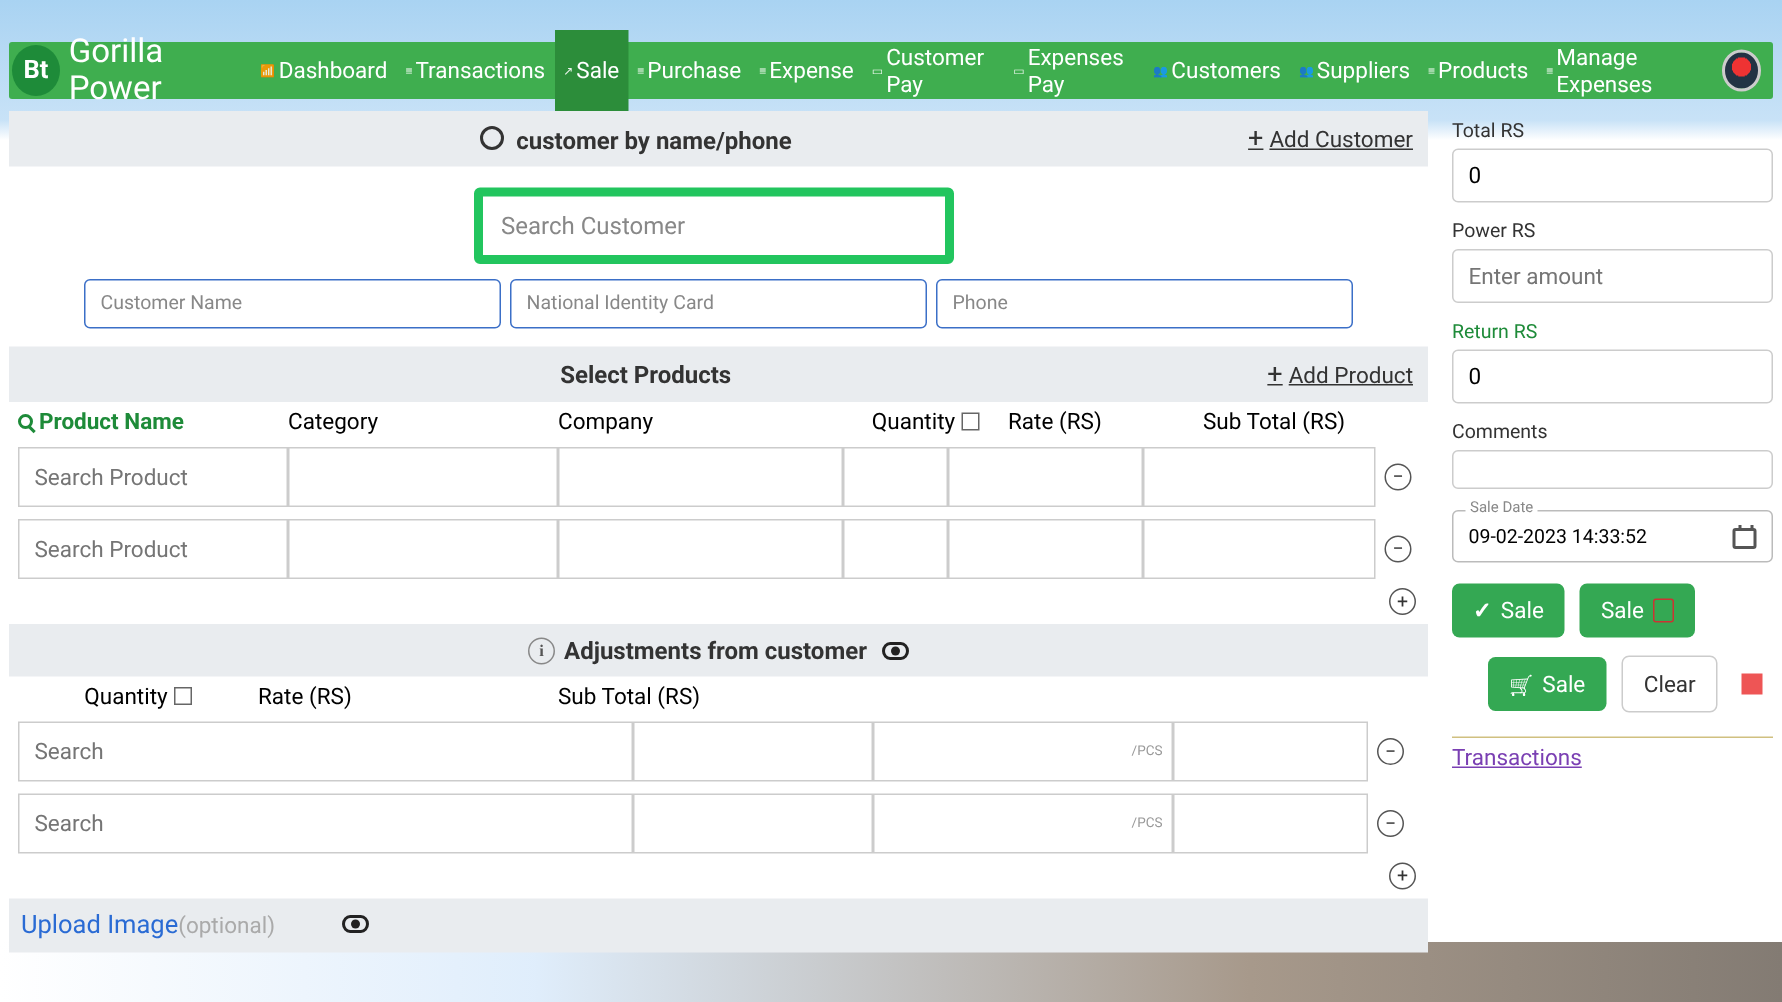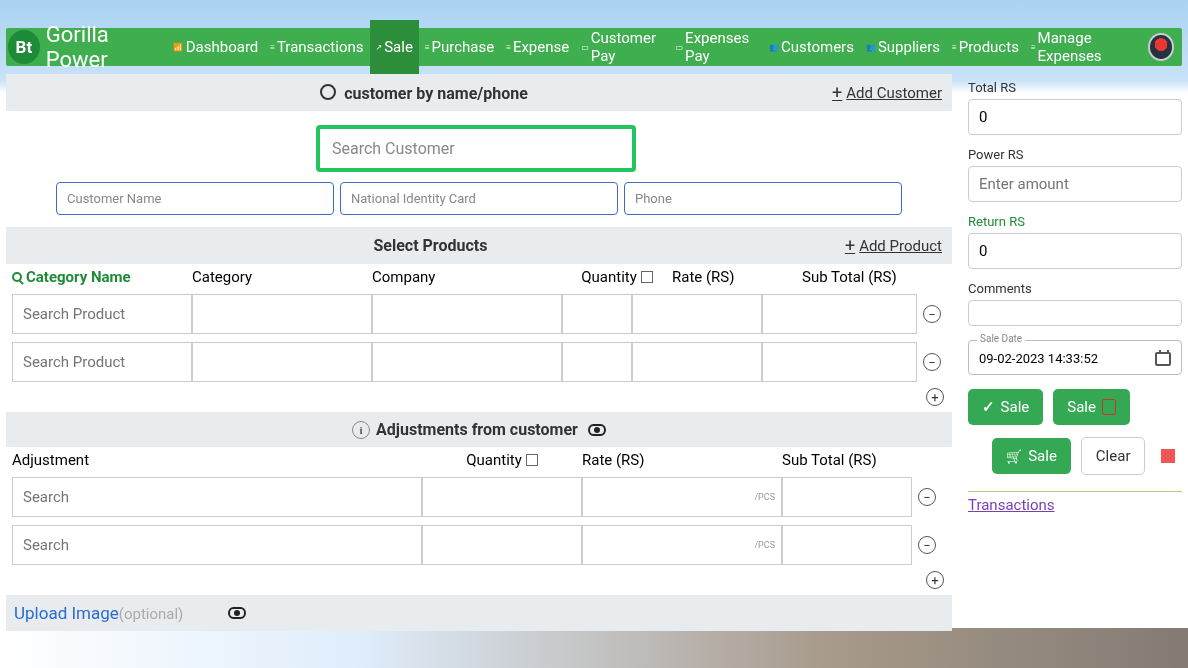--- a/index.html
+++ b/index.html
@@ -55,21 +55,21 @@
     background: #e9ecef; padding: 8px 10px; display: flex; align-items: center;
     font-size: 16px; font-weight: 700; color: #333;
   }
   .bar .center { flex: 1; text-align: center; font-weight: 700; }
   .bar .right-link { font-weight: 400; color: #333; text-decoration: underline; cursor: pointer; display: flex; align-items: center; font-size: 15px; }
   .search-ico::before { content: ""; display: inline-block; width: 12px; height: 12px; border: 2px solid #333; border-radius: 50%; margin-right: 8px; position: relative; top: 1px; }
   .plus { font-size: 18px; font-weight: 400; margin-right: 4px; }
 
   
   .txt, textarea {
-    border: 4px solid #22c55e; border-radius: 4px; padding: 10px 12px;
+    border: 6px solid #22c55e; border-radius: 4px; padding: 10px 12px;
     font-size: 15px; color: #555; width: 100%; background: #fff;
   }
   .txt::placeholder { color: #888; }
   .row3 { display: flex; gap: 6px; padding: 10px 50px 12px; }
   .row3 .txt { border: 1px solid #3b6fc7; font-size: 13px; padding: 8px 10px; }
   .floating-search { width: 320px; margin: 14px 0 0 310px; }
   .floating-search .txt { font-size: 16px; }
 
   
   .hdr-row { display: flex; padding: 4px 10px 4px 6px; font-size: 15px; align-items: center; }
@@ -213,21 +213,21 @@
       <span class="center">Select Products</span>
       <span class="right-link">
           <span class="plus">+</span>
           <span>Add Product</span>
         </span>
     </div>
 
     <div class="hdr-row prod">
       <div class="c1">
           <span class="mag"></span>
-          <span>Category Name</span>
+          <span>Product Name</span>
         </div>
       <div class="c2 c">Category</div>
       <div class="c3 c">Company</div>
       <div class="c4 c">
           <span>Quantity</span>
           <span class="chk"></span>
         </div>
       <div class="c5 c">Rate (RS)</div>
       <div class="c6 c">Sub Total (RS)</div>
     </div>
@@ -256,21 +256,20 @@
 
     <div class="bar" style="font-weight:400;">
       <span class="center" style="display:flex;align-items:center;justify-content:center;">
         <span class="info-circle">i</span>
         <span>Adjustments from customer</span>
         <span class="eye"></span>
       </span>
     </div>
 
     <div class="hdr-row adj">
-      <div class="c1 c">Adjustment</div>
       <div class="c2 c">
           <span>Quantity</span>
           <span class="chk"></span>
         </div>
       <div class="c3 c">Rate (RS)</div>
       <div class="c4 c">Sub Total (RS)</div>
     </div>
 
     <div class="grid-row adj">
       <div class="cell" style="width:410px"><input placeholder="Search" style=""></div>

